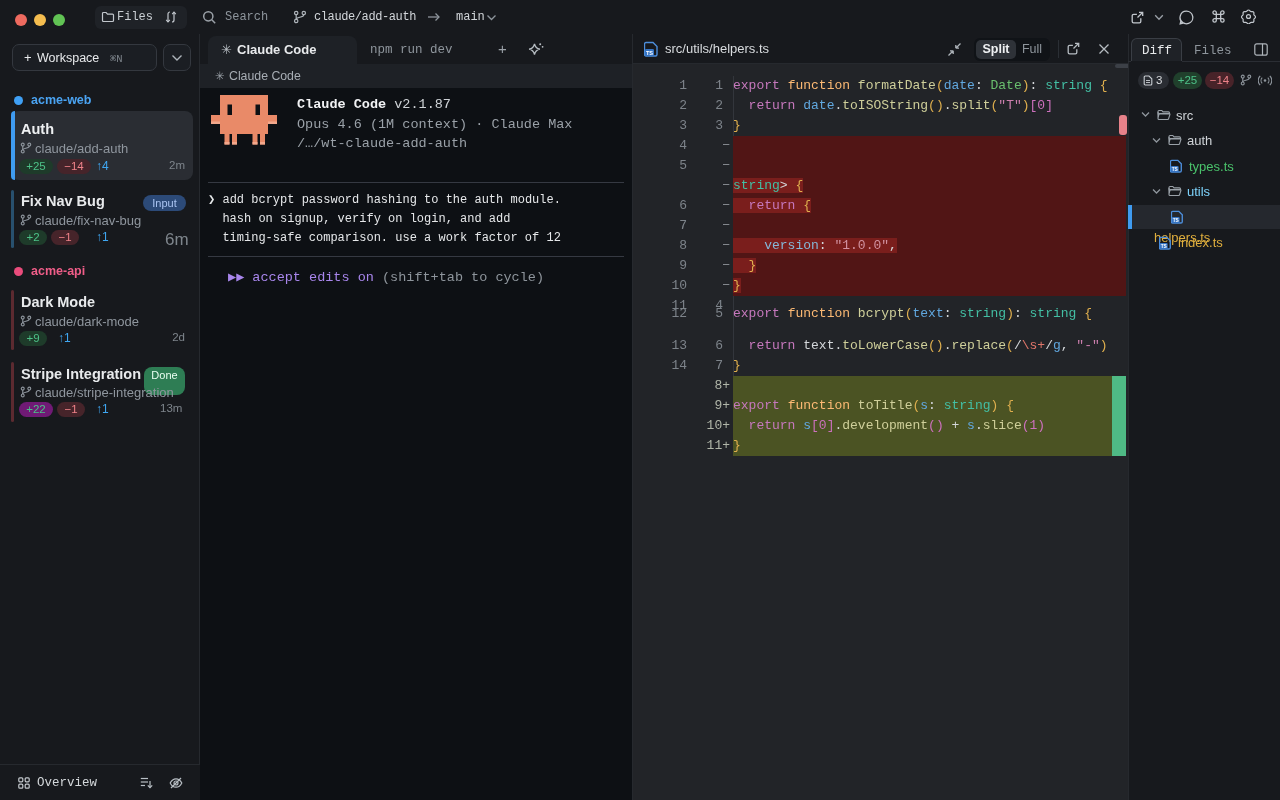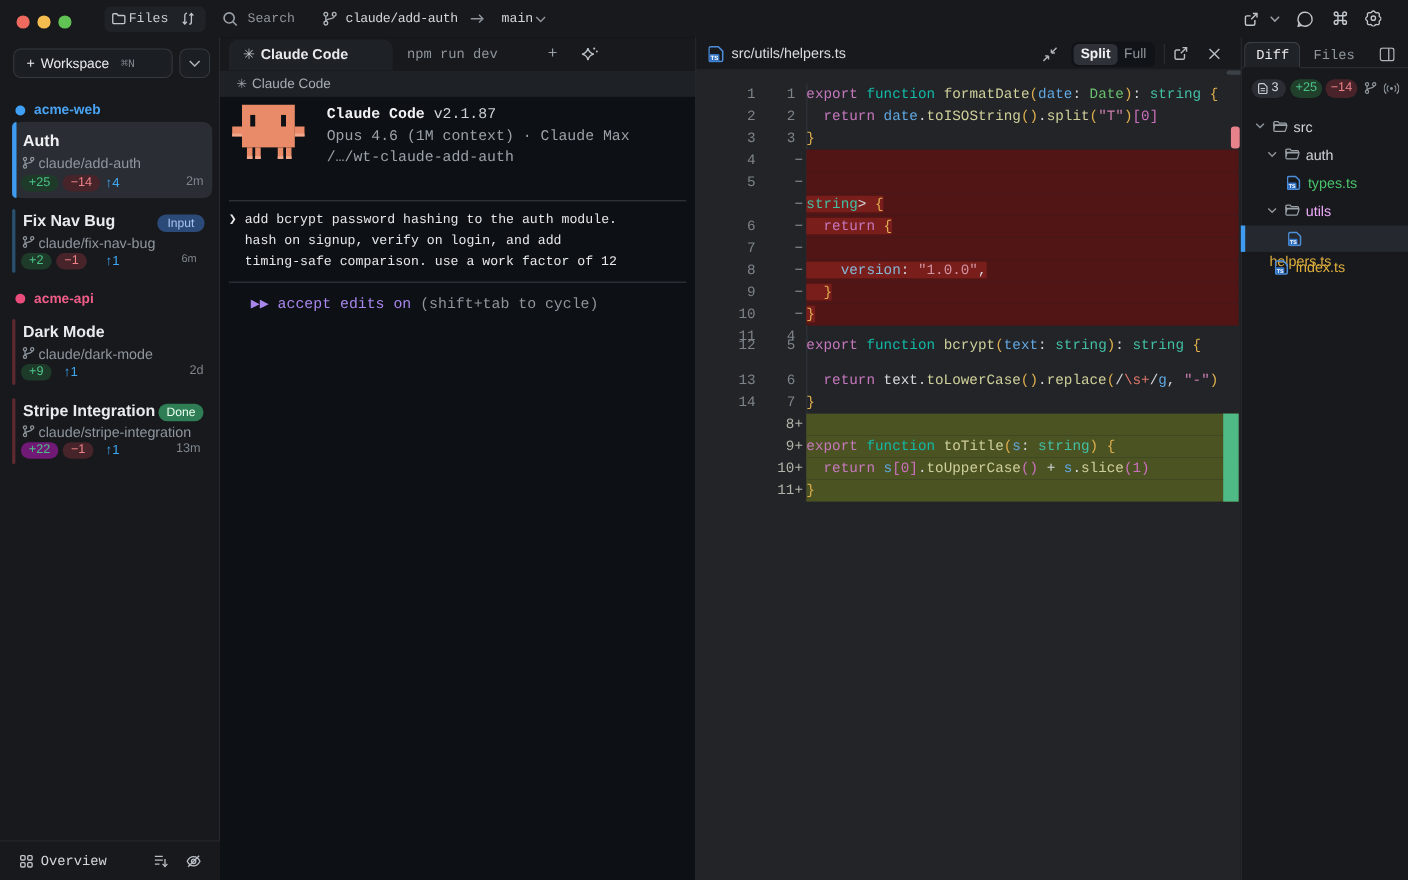--- a/index.html
+++ b/index.html
@@ -110,42 +110,42 @@
     <circle cx="3.2" cy="3" r="1.7"></circle>
     <circle cx="3.2" cy="11" r="1.7"></circle>
     <circle cx="10.8" cy="3" r="1.7"></circle>
     <path d="M3.2 4.7 V9.3"></path>
     <path d="M10.8 4.7 C10.8 8 3.2 6.5 3.2 9.3"></path>
   </svg>
 <div class="abs" style="left:35px;top:213px;font-size:13px;color:#8f969e;">claude/fix-nav-bug</div>
 <div class="abs" style="left:19px;top:230px;width:28px;height:15px;border-radius:8px;background:#1e3b2a;color:#4dc288;font-size:11.5px;text-align:center;line-height:15px;">+2</div>
 <div class="abs" style="left:51px;top:230px;width:28px;height:15px;border-radius:8px;background:#46242a;color:#ef8289;font-size:11.5px;text-align:center;line-height:15px;">−1</div>
 <div class="abs" style="left:96px;top:230px;font-size:12px;color:#3fa7f2;">↑1</div>
-<div class="abs" style="left:165px;top:230px;width:20px;font-size:10px;color:#7e858c;text-align:left;">6m</div>
+<div class="abs" style="left:165px;top:230px;width:20px;font-size:17px;color:#7e858c;text-align:left;">6m</div>
 
 <div class="abs" style="left:14px;top:267px;width:9px;height:9px;border-radius:50%;background:#ea4c7c;"></div>
 <div class="abs" style="left:31px;top:264px;font-size:12.5px;font-weight:bold;color:#ef5d88;">acme-api</div>
 
 <div class="abs" style="left:11px;top:290px;width:3px;height:60px;background:#5c2a30;border-radius:2px;"></div>
 <div class="abs" style="left:21px;top:294px;font-size:14.5px;font-weight:bold;color:#e8eaec;">Dark Mode</div>
 <svg class="abs" style="left:20px;top:315px;" width="12" height="12" viewBox="0 0 14 14" fill="none" stroke="#8f969e" stroke-width="1.3">
     <circle cx="3.2" cy="3" r="1.7"></circle>
     <circle cx="3.2" cy="11" r="1.7"></circle>
     <circle cx="10.8" cy="3" r="1.7"></circle>
     <path d="M3.2 4.7 V9.3"></path>
     <path d="M10.8 4.7 C10.8 8 3.2 6.5 3.2 9.3"></path>
   </svg>
 <div class="abs" style="left:35px;top:314px;font-size:13px;color:#8f969e;">claude/dark-mode</div>
 <div class="abs" style="left:19px;top:331px;width:28px;height:15px;border-radius:8px;background:#1e3b2a;color:#4dc288;font-size:11.5px;text-align:center;line-height:15px;">+9</div>
 <div class="abs" style="left:58px;top:331px;font-size:12px;color:#3fa7f2;">↑1</div>
 <div class="abs" style="left:165px;top:331px;width:20px;font-size:11.5px;color:#7e858c;text-align:right;">2d</div>
 
 <div class="abs" style="left:11px;top:362px;width:3px;height:60px;background:#5c2a30;border-radius:2px;"></div>
 <div class="abs" style="left:21px;top:366px;font-size:14.5px;font-weight:bold;color:#e8eaec;">Stripe Integration</div>
-<div class="abs" style="left:144px;top:367px;width:41px;height:16px;border-radius:8px;background:#2e7d54;color:#eafff2;font-size:11px;text-align:center;line-height:16px;">Done</div>
+<div class="abs" style="left:144px;top:367px;width:41px;height:28px;border-radius:8px;background:#2e7d54;color:#eafff2;font-size:11px;text-align:center;line-height:16px;">Done</div>
 <svg class="abs" style="left:20px;top:386px;" width="12" height="12" viewBox="0 0 14 14" fill="none" stroke="#8f969e" stroke-width="1.3">
     <circle cx="3.2" cy="3" r="1.7"></circle>
     <circle cx="3.2" cy="11" r="1.7"></circle>
     <circle cx="10.8" cy="3" r="1.7"></circle>
     <path d="M3.2 4.7 V9.3"></path>
     <path d="M10.8 4.7 C10.8 8 3.2 6.5 3.2 9.3"></path>
   </svg>
 <div class="abs" style="left:35px;top:385px;font-size:13px;color:#8f969e;">claude/stripe-integration</div>
 <div class="abs" style="left:19px;top:402px;width:34px;height:15px;border-radius:8px;background:#701a75;color:#4dc288;font-size:11.5px;text-align:center;line-height:15px;">+22</div>
 <div class="abs" style="left:57px;top:402px;width:28px;height:15px;border-radius:8px;background:#46242a;color:#ef8289;font-size:11.5px;text-align:center;line-height:15px;">−1</div>
@@ -252,21 +252,21 @@
   .row { position:absolute; left:633px; width:495px; height:20px; font-family:"Liberation Mono",monospace; font-size:13px; line-height:20px; }
   .n1,.n2,.mk { position:absolute; top:0; text-align:right; color:#7d838a; }
   .n1 { left:10px; width:44px; }
   .n2 { left:46px; width:44px; }
   .mk { left:52px; width:45px; color:#8b9096; }
   .mka { color:#b0b5a8; }
   .c { position:absolute; top:0; left:100px; white-space:pre; color:#d4d7da; }
   .rbg { position:absolute; top:0; left:100px; width:393px; height:20px; background:#511515; }
   .gbg { position:absolute; top:0; left:100px; width:393px; height:20px; background:#4b5323; }
   .hl { background:#7a1e1c; }
-  .kw { color:#c678bd; } .fk { color:#14b8a6; } .fn { color:#cfcf9a; }
+  .kw { color:#c678bd; } .fk { color:#fdba74; } .fn { color:#cfcf9a; }
   .ty { color:#43bfa4; } .gr { color:#6abf6e; } .b1 { color:#dfaf4e; }
   .b2 { color:#cc70bd; } .vb { color:#61a8e0; } .pb { color:#85b8d8; }
   .cb { color:#4d9fe8; } .s1 { color:#cc7fae; } .s2 { color:#d192a0; }
   .re { color:#e0766a; }
 </style>
 <div class="abs" style="left:733px;top:76px;width:1px;height:380px;background:#33363c;"></div>
 
 <div class="row" style="top:76px;">
     <span class="n1">1</span>
     <span class="n2">1</span>
@@ -350,21 +350,21 @@
     <span class="mk mka">8+</span>
   </div>
 <div class="row" style="top:396px;">
     <div class="gbg"></div>
     <span class="mk mka">9+</span>
     <span class="c"><span class="kw">export</span> <span class="fk">function</span> <span class="fn">toTitle</span><span class="b1">(</span><span class="vb">s</span>: <span class="ty">string</span><span class="b1">)</span> <span class="b1">{</span></span>
   </div>
 <div class="row" style="top:416px;">
     <div class="gbg"></div>
     <span class="mk mka">10+</span>
-    <span class="c">  <span class="kw">return</span> <span class="vb">s</span><span class="b2">[0]</span>.<span class="fn">toUpperCase</span><span class="b2">()</span> + <span class="vb">s</span>.<span class="fn">slice</span><span class="b2">(1)</span></span>
+    <span class="c">  <span class="kw">return</span> <span class="vb">s</span><span class="b2">[0]</span>.<span class="fn">development</span><span class="b2">()</span> + <span class="vb">s</span>.<span class="fn">slice</span><span class="b2">(1)</span></span>
   </div>
 <div class="row" style="top:436px;">
     <div class="gbg"></div>
     <span class="mk mka">11+</span>
     <span class="c"><span class="b1">}</span></span>
   </div>
 
 <div class="abs" style="left:1115px;top:64px;width:17px;height:4px;background:#3c4047;border-radius:2px;"></div>
 <div class="abs" style="left:1119px;top:115px;width:8px;height:20px;background:#e8828a;border-radius:3px;"></div>
 <div class="abs" style="left:1112px;top:376px;width:14px;height:80px;background:#4fba85;"></div>
@@ -428,21 +428,21 @@
 </svg>
 <div class="abs" style="left:1189px;top:159px;font-size:13px;color:#4ac26b;">types.ts</div>
 
 <svg class="abs" style="left:1152px;top:188px;" width="9" height="7" viewBox="0 0 9 7" fill="none" stroke="#8e959c" stroke-width="1.3">
     <path d="M1 1.5 L4.5 5 L8 1.5"></path>
   </svg>
 <svg class="abs" style="left:1168px;top:185px;" width="14" height="12" viewBox="0 0 14 12" fill="none" stroke="#9aa1a8" stroke-width="1.1">
     <path d="M1 2.5 a1 1 0 0 1 1-1 h2.8 l1.2 1.4 h5.5 a1 1 0 0 1 1 1 v1 H1.2 z"></path>
     <path d="M1 3 v6.5 a1 1 0 0 0 1 1 h8.6 a1 1 0 0 0 1 -.8 l1.3 -4.2 a.8 .8 0 0 0 -.8 -1 H2.9 a1 1 0 0 0 -1 .8 L1 9"></path>
   </svg>
-<div class="abs" style="left:1187px;top:184px;font-size:13px;color:#f0abfc;">utils</div>
+<div class="abs" style="left:1187px;top:184px;font-size:13px;color:#7dd3fc;">utils</div>
 
 <svg class="abs" style="left:1171px;top:210px;" width="13" height="14" viewBox="0 0 15 16">
   <path d="M2 1.5 h7 l4 4 v8 a1.5 1.5 0 0 1 -1.5 1.5 h-9.5 a1.5 1.5 0 0 1 -1.5 -1.5 v-10.5 a1.5 1.5 0 0 1 1.5 -1.5 z" fill="none" stroke="#4d8edb" stroke-width="1.6"></path>
   <rect x="1" y="8" width="9" height="7" rx="1.2" fill="#3574c4"></rect>
   <text x="5.5" y="13.6" font-family="Liberation Sans" font-size="5.6" font-weight="bold" fill="#fff" text-anchor="middle">TS</text>
 </svg>
 <div class="abs" style="left:1154px;top:210px;font-size:13px;color:#dfae3d;margin-top:20px;">helpers.ts</div>
 
 <svg class="abs" style="left:1159px;top:236px;" width="13" height="14" viewBox="0 0 15 16">
   <path d="M2 1.5 h7 l4 4 v8 a1.5 1.5 0 0 1 -1.5 1.5 h-9.5 a1.5 1.5 0 0 1 -1.5 -1.5 v-10.5 a1.5 1.5 0 0 1 1.5 -1.5 z" fill="none" stroke="#4d8edb" stroke-width="1.6"></path>

